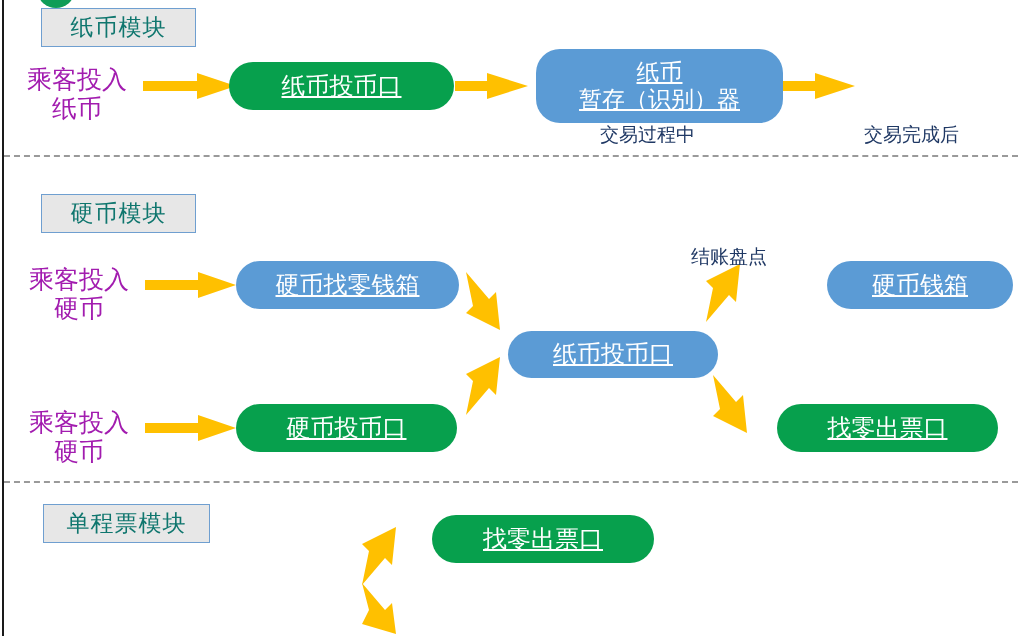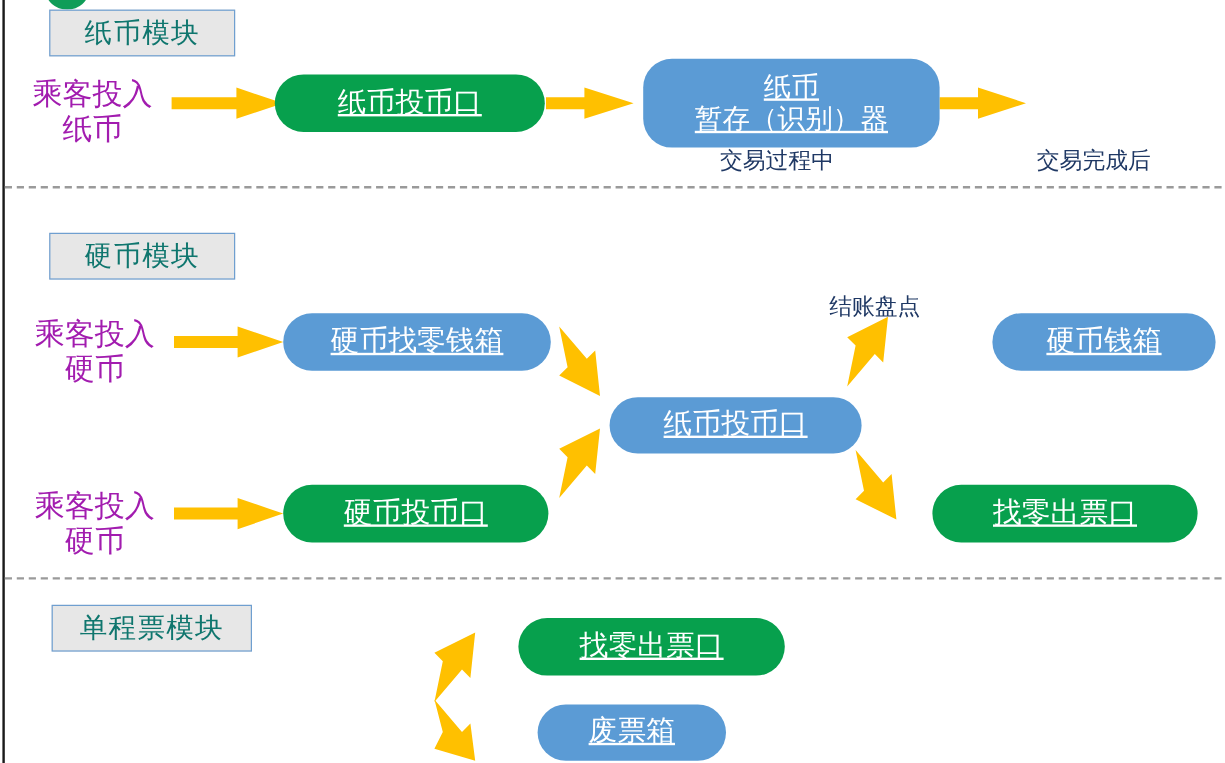--- a/index.html
+++ b/index.html
@@ -172,15 +172,14 @@
 
   <div class="caption" style="left:691px; top:247px;">结账盘点</div>
 
   <div class="separator" style="top:481px;"></div>
 
   <div class="module-header" style="left:43px; top:504px; width:165px; height:37px;">单程票模块</div>
 
 
   <div class="node green" style="left:432px; top:515px; width:222px; height:48px;">找零出票口</div>
 
-  <div class="node blue" style="left:448px; top:587px; width:157px; height:47px;">废票箱</div>
 
 </div>
 
 </body></html>

